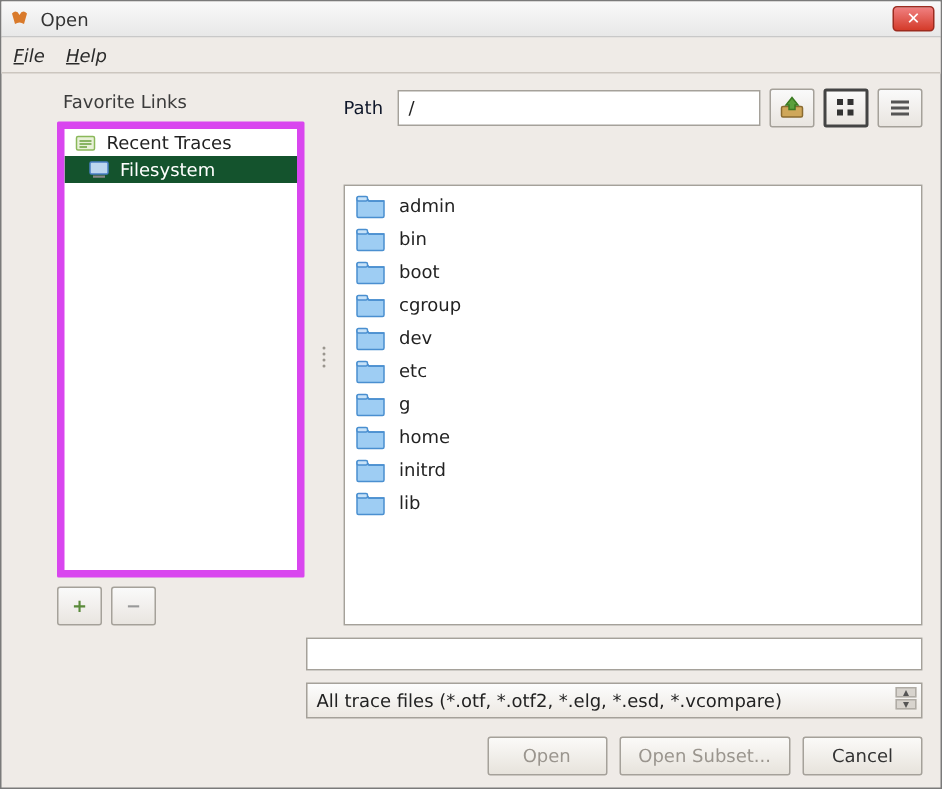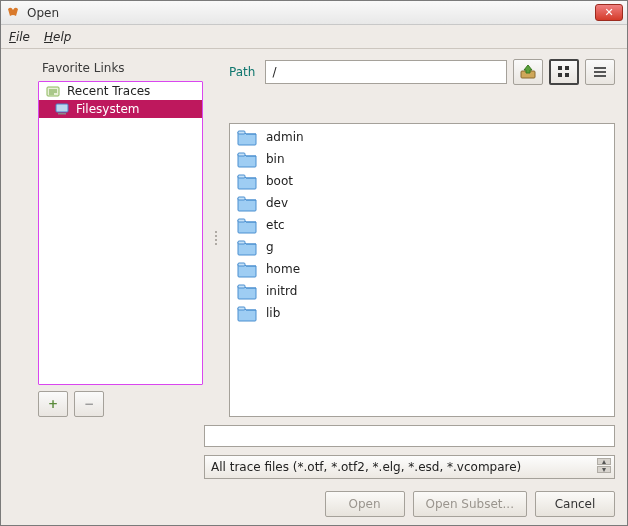--- a/index.html
+++ b/index.html
@@ -21,32 +21,32 @@
   .menubar span u { text-decoration:underline; }
 
   
   .main { flex:1; display:flex; flex-direction:column; padding:10px 12px 8px 12px; gap:8px; }
 
   .upper { flex:1; display:flex; gap:10px; min-height:0; }
 
   
   .left { width:165px; display:flex; flex-direction:column;margin-left:25px; }
   .left .fav-label { color:#3b3b3b; padding:2px 0 6px 4px; }
-  .fav-list { flex:1; background:#fff; border:1px solid #d946ef; border-radius:1px; overflow:auto; }
+  .fav-list { flex:1; background:#fff; border:5px solid #d946ef; border-radius:1px; overflow:auto; }
   .fav-item { display:flex; align-items:center; gap:6px; padding:2px 6px; color:#222; }
   .fav-item .fav-icon { width:16px; height:14px; display:flex; align-items:center; justify-content:center; }
-  .fav-item.selected { background:#be185d; color:#fff;padding-left:15px; }
+  .fav-item.selected { background:#14532d; color:#fff;padding-left:15px; }
   .left-buttons { display:flex; gap:6px; margin-top:6px; }
   .sq-btn { width:30px; height:26px; background:linear-gradient(#fafafa,#e9e5e0); border:1px solid #a5a19a; border-radius:2px; display:flex; align-items:center; justify-content:center; color:#5a8a3a; font-size:16px; font-weight:bold; }
   .sq-btn.minus { color:#999; font-weight:bold; }
 
   
   .right { flex:1; display:flex; flex-direction:column; min-width:0; }
   .path-row { display:flex; align-items:center; gap:6px; margin-bottom:6px; }
-  .path-label { color:#0f766e; padding-right:4px; }
+  .path-label { color:#0f172a; padding-right:4px; }
   .path-input { flex:1; height:24px; padding:2px 6px; border:1px solid #a5a19a; background:#fff; color:#222; }
   .tool-btn { width:30px; height:26px; background:linear-gradient(#fafafa,#e9e5e0); border:1px solid #a5a19a; border-radius:2px; display:flex; align-items:center; justify-content:center; }
   .tool-btn.pressed { border:2px solid #444; }
 
   .file-list { flex:1; background:#fff; border:1px solid #a5a19a; overflow-y:scroll; overflow-x:hidden; padding:2px 2px;margin-top:32px; }
   .file-row { display:flex; align-items:center; gap:8px; padding:2px 4px; color:#222; }
   .folder-icon { width:22px; height:18px; display:flex; align-items:center; justify-content:center; }
 
   
   .file-list::-webkit-scrollbar { width:16px; }
@@ -193,20 +193,30 @@
             </div>
             <div class="file-row">
               <span class="folder-icon">
                 <svg width="22" height="18" viewBox="0 0 22 18">
                   <path d="M2 4 h6 l2 2 h10 v10 a1 1 0 0 1 -1 1 H3 a1 1 0 0 1 -1 -1 Z" fill="#9ecdf3" stroke="#4a8fd0"></path>
                   <path d="M2 4 h6 l2 2 h10" fill="none" stroke="#4a8fd0"></path>
                   <rect x="2" y="3" width="7" height="3" rx="1" fill="#c7e2f8" stroke="#4a8fd0"></rect>
                 </svg>
               </span>
               <span>boot</span>
+            </div>
+            <div class="file-row">
+              <span class="folder-icon">
+                <svg width="22" height="18" viewBox="0 0 22 18">
+                  <path d="M2 4 h6 l2 2 h10 v10 a1 1 0 0 1 -1 1 H3 a1 1 0 0 1 -1 -1 Z" fill="#9ecdf3" stroke="#4a8fd0"></path>
+                  <path d="M2 4 h6 l2 2 h10" fill="none" stroke="#4a8fd0"></path>
+                  <rect x="2" y="3" width="7" height="3" rx="1" fill="#c7e2f8" stroke="#4a8fd0"></rect>
+                </svg>
+              </span>
+              <span>cgroup</span>
             </div>
             <div class="file-row">
               <span class="folder-icon">
                 <svg width="22" height="18" viewBox="0 0 22 18">
                   <path d="M2 4 h6 l2 2 h10 v10 a1 1 0 0 1 -1 1 H3 a1 1 0 0 1 -1 -1 Z" fill="#9ecdf3" stroke="#4a8fd0"></path>
                   <path d="M2 4 h6 l2 2 h10" fill="none" stroke="#4a8fd0"></path>
                   <rect x="2" y="3" width="7" height="3" rx="1" fill="#c7e2f8" stroke="#4a8fd0"></rect>
                 </svg>
               </span>
               <span>dev</span>

